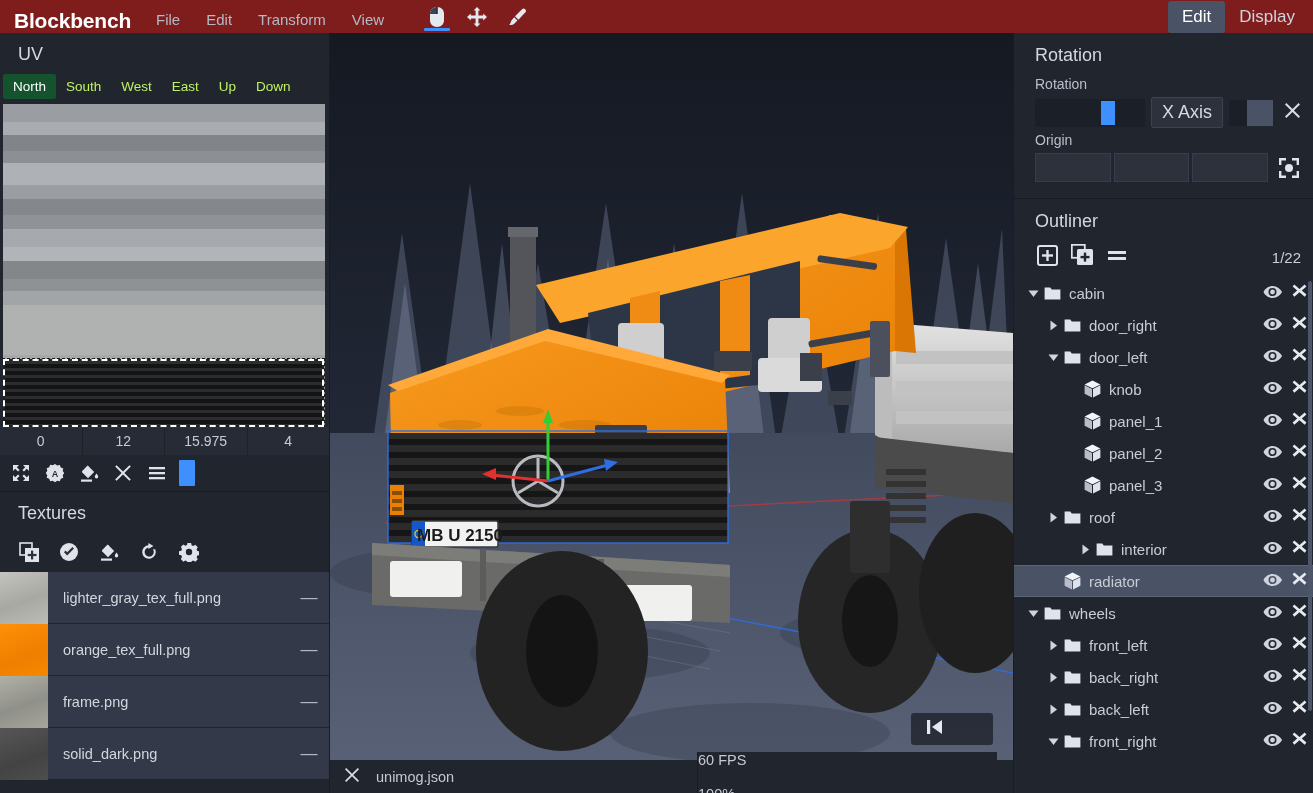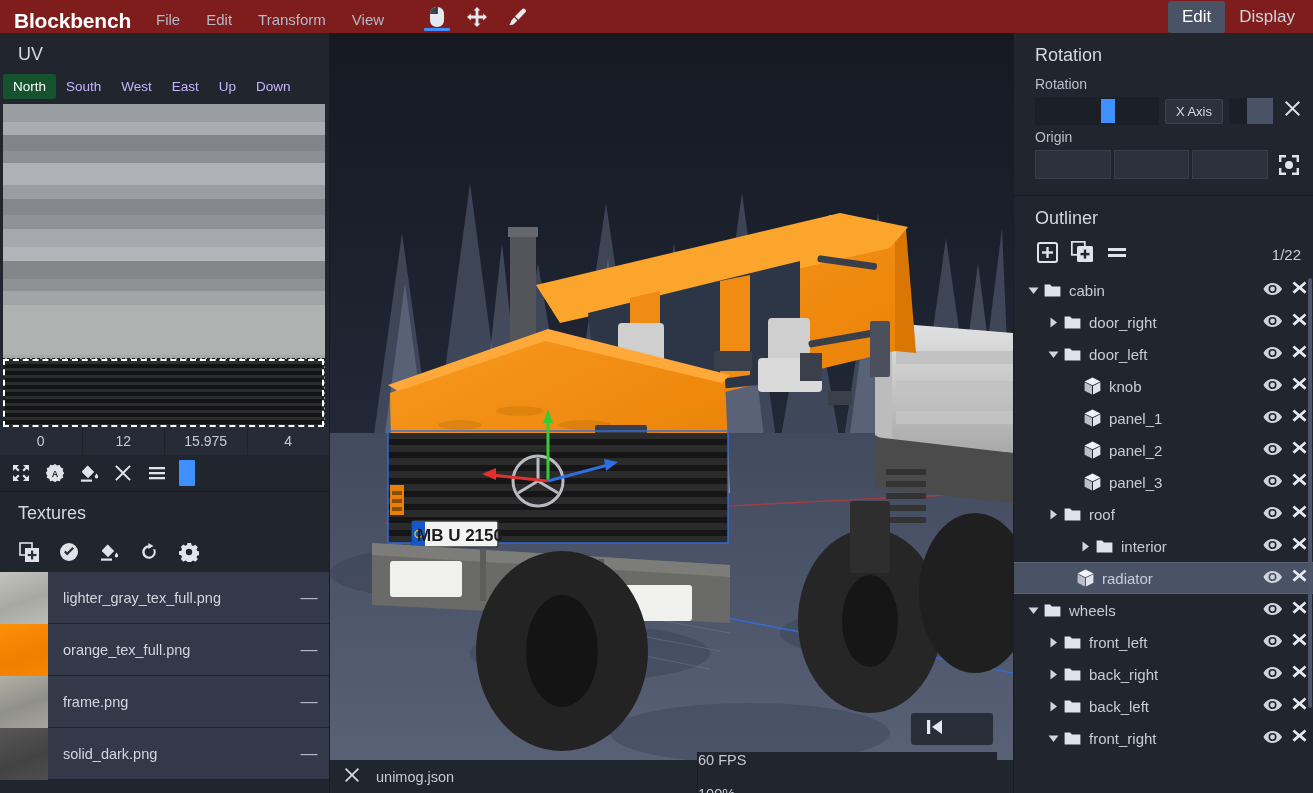--- a/index.html
+++ b/index.html
@@ -51,21 +51,21 @@
     background: #21252e;
     display: flex; flex-direction: column;
     border-right: 1px solid #181c24;
     min-height: 0;
   }
   .panel-title {
     font-size: 18px; color: #d3d8e0; padding: 11px 0 9px 18px; font-weight: 400;
   }
   .uv-face-tabs { display: flex; padding: 0 0 0 3px; }
   .face-tab {
-    font-size: 13.5px; color: #c4b5fd; padding: 5px 10px; border-radius: 2px;
+    font-size: 13.5px; color: #bef264; padding: 5px 10px; border-radius: 2px;
   }
   .face-tab.active { background: #14532d; color: #fff; }
 
   .uv-canvas {
     margin: 5px 3px 0 3px;
     width: 322px; height: 323px;
     position: relative; overflow: hidden;
     background: #8e9196;
   }
   .uv-band { position: absolute; left: 0; right: 0; }
@@ -137,21 +137,21 @@
   }
   .rt-title { font-size: 18px; color: #d3d8e0; padding: 12px 0 6px 21px; }
   .rt-sublabel { font-size: 14px; color: #b9bfcb; padding: 4px 0 5px 21px; }
   .rot-row { display: flex; align-items: center; gap: 6px; padding: 0 8px 0 21px; }
   .rot-slider {
     flex: 1 1 auto; height: 28px; background: #1b1f27; position: relative;
   }
   .rot-knob { position: absolute; left: 66px; top: 2px; width: 14px; height: 24px; background: #3e90ff; }
   .axis-btn {
     background: #2c313c; border: 1px solid #3b4250; color: #d5dae2;
-    font-size: 13px; padding: 4px 10px; border-radius: 2px;
+    font-size: 18px; padding: 4px 10px; border-radius: 2px;
   }
   .toggle-box { width: 44px; height: 26px; background: #1b1f27; position: relative; }
   .toggle-box::after {
     content: ""; position: absolute; right: 0; top: 0; width: 26px; height: 26px;
     background: #4a5265;
   }
   .x-btn { width: 26px; text-align: center; color: #d6dae2; font-size: 19px; }
   .origin-row { display: flex; align-items: center; gap: 3px; padding: 0 6px 0 21px; }
   .num-input { flex: 1 1 0; height: 29px; background: #2c313c; border: 1px solid #373d4a; }
   .pivot-ico { width: 36px; display: flex; align-items: center; justify-content: center; }
@@ -807,21 +807,21 @@
               <span class="ol-actions">
                 <span><svg width="19" height="14" viewBox="0 0 19 14">
                     <path d="M9.5 1C5 1 1.6 4.4 0.5 7c1.1 2.6 4.5 6 9 6s8.4-3.4 9.5-6C17.9 4.4 14 1 9.5 1zm0 10A4 4 0 1 1 9.5 3a4 4 0 0 1 0 8z" fill="#cfd4dd"></path>
                     <circle cx="9.5" cy="7" r="2.4" fill="#cfd4dd"></circle>
                   </svg></span>
                 <span><svg width="15" height="15" viewBox="0 0 15 15">
                     <path d="M2.3 0.6L7.5 5 12.7 0.6 14.4 2.6 9.8 6.6l4.6 4-1.7 2.1L7.5 8.3 2.3 12.7 0.6 10.6l4.6-4-4.6-4z" fill="#e6eaf0"></path>
                   </svg></span>
               </span>
             </div>
-            <div class="ol-row selected" style="padding-left: 44px;">
+            <div class="ol-row selected" style="padding-left: 31px;">
               <span class="ol-arrow"></span>
               <span class="ol-ico">
                 <svg width="17" height="18" viewBox="0 0 17 18">
                   <path d="M8.5 0.6L16.4 4.4 8.5 8.2 0.6 4.4z" fill="#f1f4f8"></path>
                   <path d="M0.6 5.3l7.4 3.6v8.5L0.6 13.8z" fill="#b9bfca"></path>
                   <path d="M16.4 5.3l-7.4 3.6v8.5l7.4-3.6z" fill="#dfe3ea"></path>
                 </svg>
               </span>
               <span class="ol-name">radiator</span>
               <span class="ol-actions">

